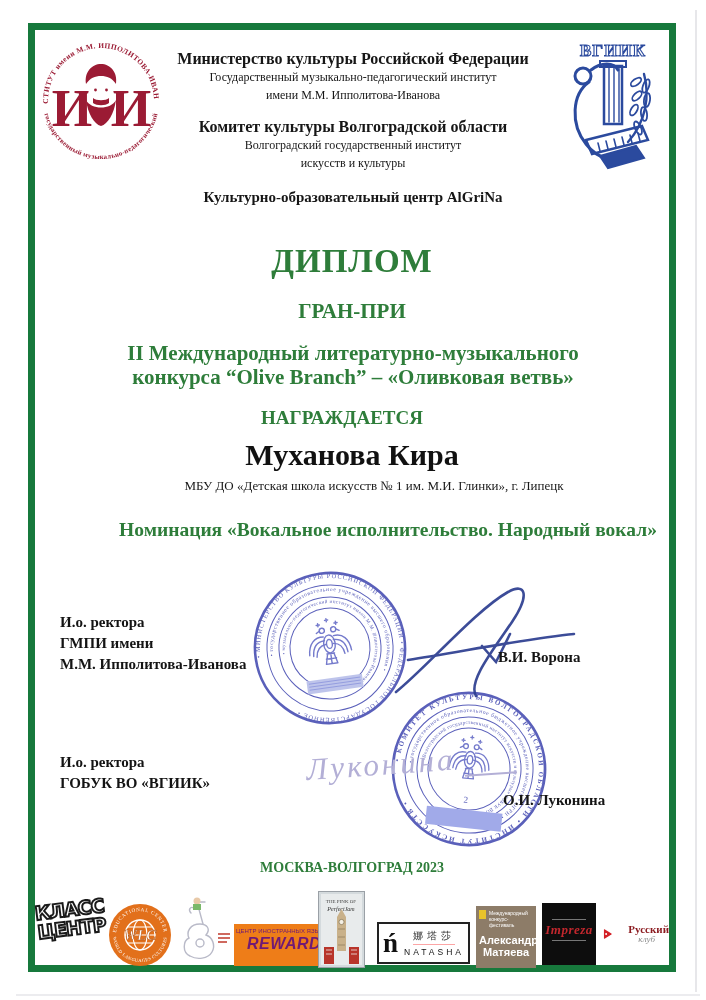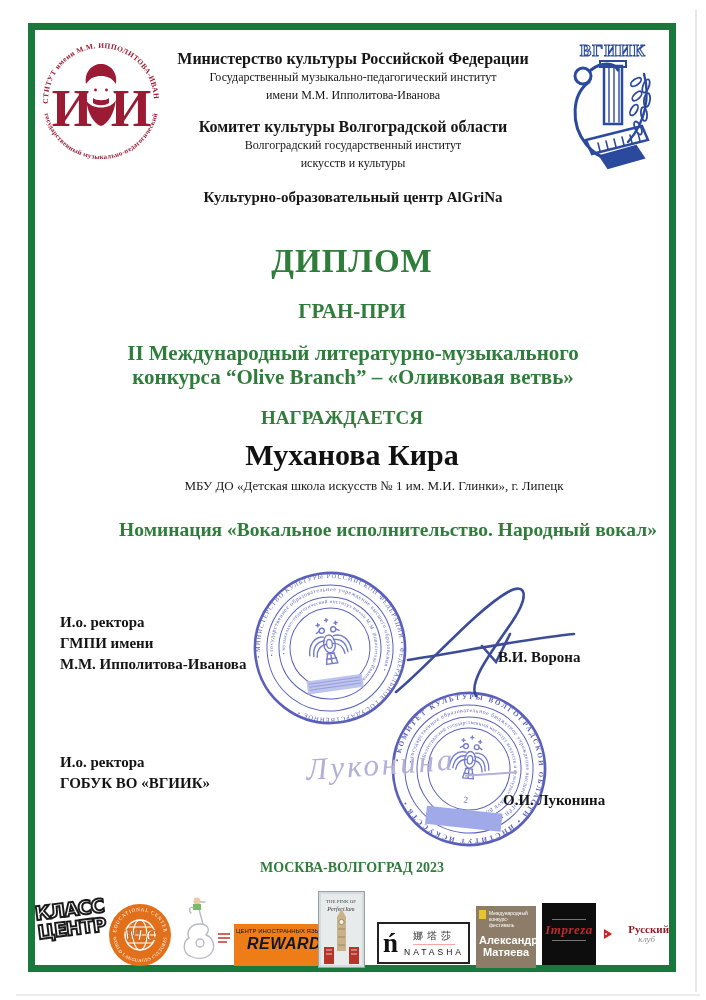--- a/index.html
+++ b/index.html
@@ -26,21 +26,21 @@
   .signame{color:#141414;font-size:15px;font-weight:bold;z-index:6;}
   .stamp{opacity:.92;}
   .script-sig{left:306px;top:744px;width:230px;color:#b3afd6;font-size:31px;font-style:italic;letter-spacing:3px;transform:rotate(-4deg);z-index:5;}
   .script-dash{left:465px;top:773px;width:52px;height:0;border-top:2px solid #b3afd6;transform:rotate(-4deg);z-index:5;}
   .cityyear{left:28px;top:860px;width:648px;font-size:14px;font-weight:bold;}
   svg text{font-family:"Liberation Serif",serif;}
   
   .p-klass{left:36px;top:900px;width:72px;height:64px;transform:rotate(-7deg);
     font-family:"DejaVu Sans",sans-serif;font-weight:900;font-size:19px;line-height:19px;text-align:center;
     color:#fff;-webkit-text-stroke:2px #1a1a1a;letter-spacing:-1px;}
-  .p-reward{left:234px;top:924px;width:100px;height:42px;background:#ee7d18;color:#0f172a;text-align:center;box-sizing:border-box;padding-top:4px;}
+  .p-reward{left:234px;top:924px;width:100px;height:42px;background:#ee7d18;color:#701a75;text-align:center;box-sizing:border-box;padding-top:4px;}
   .p-reward .sm{font-size:6px;line-height:7px;font-family:"Liberation Sans",sans-serif;}
   .p-reward .lg{font-size:16px;font-weight:bold;font-style:italic;font-family:"Liberation Sans",sans-serif;letter-spacing:.5px;}
   .p-natasha{left:377px;top:922px;width:93px;height:42px;border:2px solid #222;background:#fff;box-sizing:border-box;display:flex;align-items:center;justify-content:center;gap:6px;}
   .p-natasha .glyph{font-size:27px;font-weight:bold;color:#111;line-height:27px;}
   .p-natasha .col{display:flex;flex-direction:column;align-items:center;}
   .p-natasha .cjk{font-size:10px;color:#333;letter-spacing:4px;border-bottom:1px solid #fca5a5;padding-bottom:1px;}
   .p-natasha .lat{font-size:8.5px;letter-spacing:3px;color:#111;font-family:"Liberation Sans",sans-serif;margin-top:2px;}
   .p-mataeva{left:476px;top:906px;width:60px;height:62px;background:#8d7c68;color:#fff;box-sizing:border-box;padding:4px 3px;text-align:center;}
   .p-mataeva .tiny{font-size:5px;line-height:6px;text-align:left;padding-left:10px;position:relative;font-family:"Liberation Sans",sans-serif;}
   .p-mataeva .ysq{position:absolute;left:3px;top:4px;width:7px;height:9px;background:#e8c32b;}

